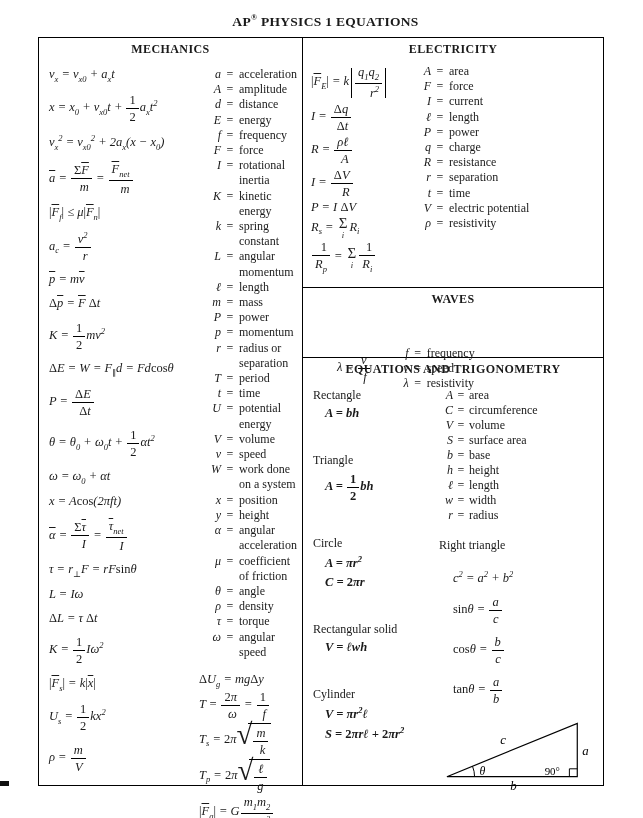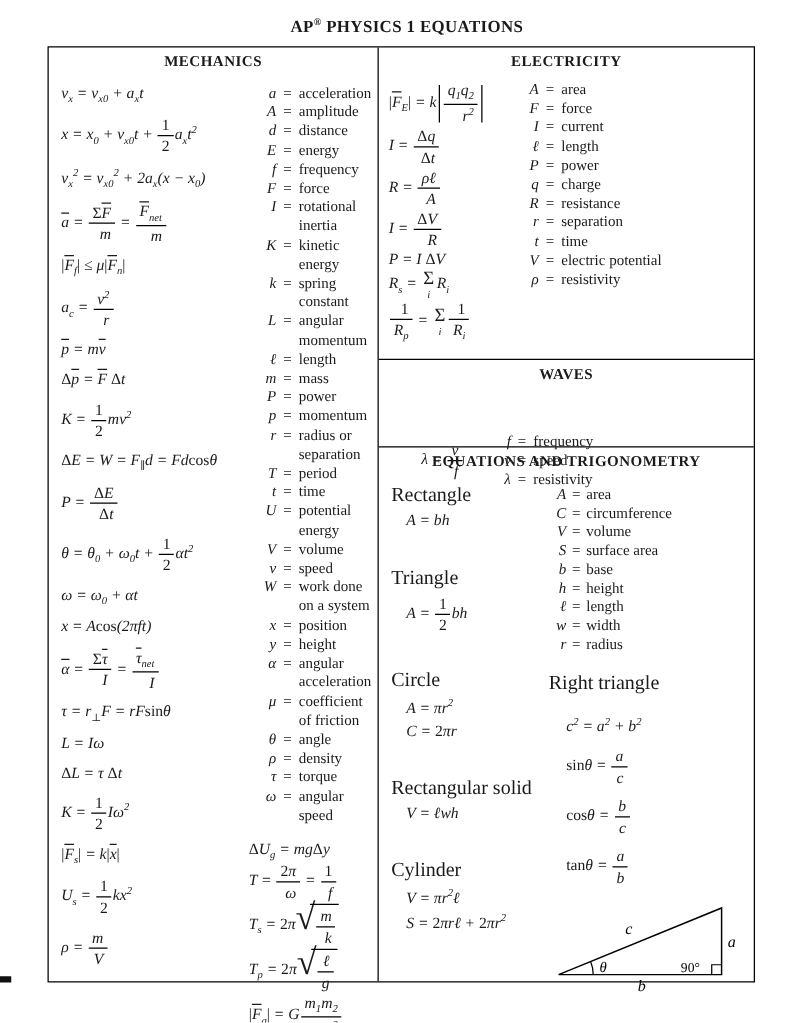--- a/index.html
+++ b/index.html
@@ -57,22 +57,22 @@
   .elec-defs .def{grid-template-columns:18px 14px 1fr;}
   
   .sec-waves{height:69px;border-top:1.5px solid #000;border-bottom:1.5px solid #000;display:flex;flex-direction:column;gap:36px;}
   .waves-body{flex:1;display:flex;align-items:center;padding-left:34px;}
   .waves-defs{margin-left:24px;}
   .waves-defs .def{grid-template-columns:16px 14px 1fr;line-height:15px;}
   
   .sec-geom{flex:1;display:flex;flex-direction:column;}
   .geom-body{flex:1;min-height:0;display:flex;padding:8px 4px 0 10px;}
   .geom-left{width:116px;display:flex;flex-direction:column;justify-content:space-between;padding-bottom:52px;}
-  .shape-name{font-size:16px;}
-  .geq{margin:3px 0 0 12px;}
+  .shape-name{font-size:12px;}
+  .geq{margin:3px 0 0 12px;font-weight:bold;}
   .geom-right{flex:1;padding-left:10px;display:flex;flex-direction:column;}
   .geom-right .def{grid-template-columns:16px 12px 1fr;line-height:15px;}
   .rt-group{margin-top:15px;}
   .rt-eqs{margin-left:14px;display:flex;flex-direction:column;gap:7px;margin-top:16px;}
   .tri-wrap{margin:8px 0 0 2px;}
   .edge-mark{position:absolute;left:0;top:781px;width:9px;height:5px;background:#111;}
 </style>
 </head>
 <body>
 

